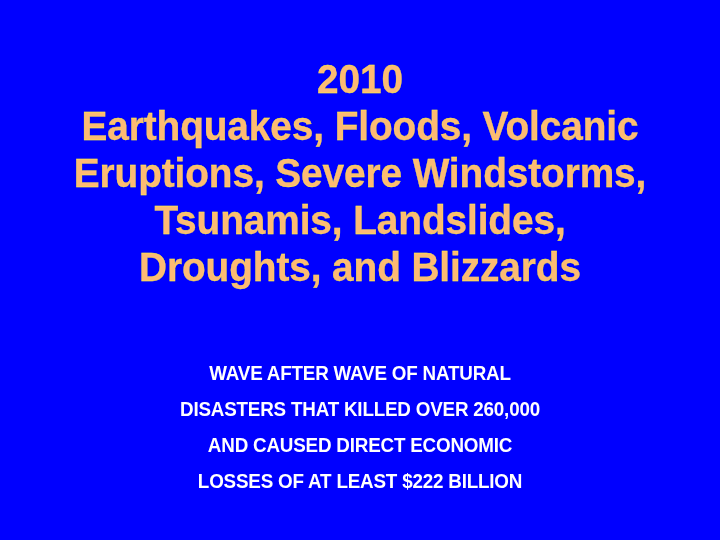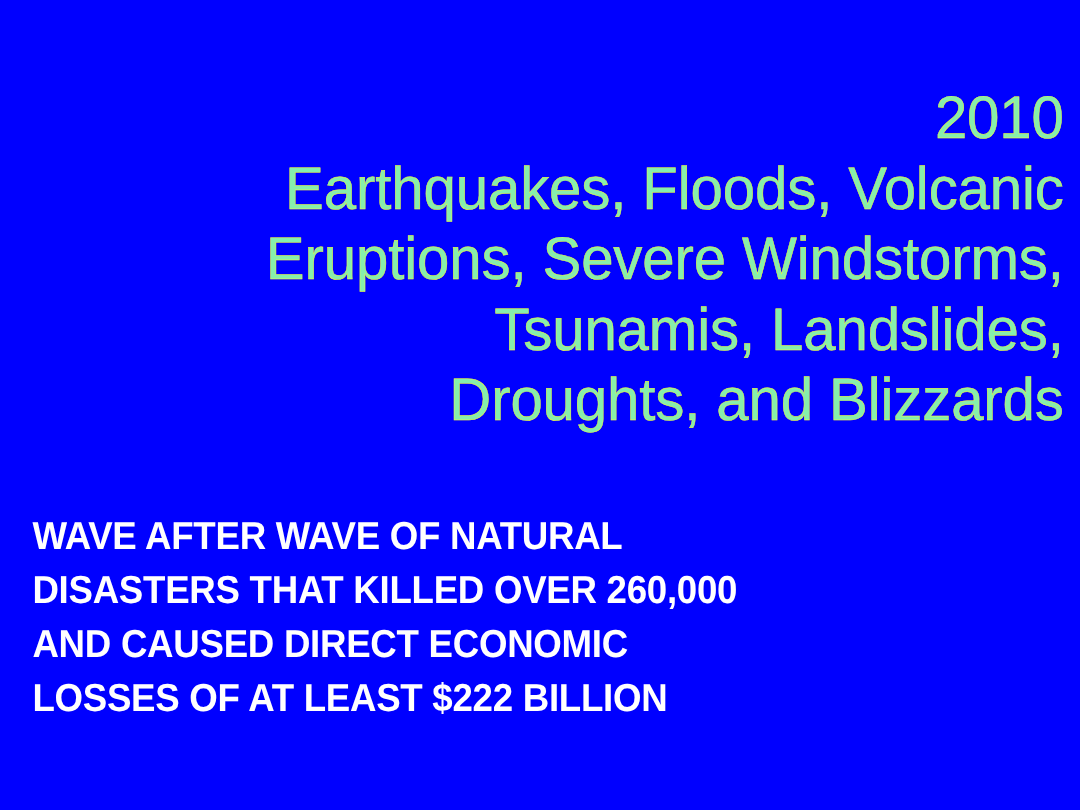--- a/index.html
+++ b/index.html
@@ -19,41 +19,41 @@
     height: 540px;
     background: #0000ff;
     box-sizing: border-box;
     display: flex;
     flex-direction: column;
     align-items: center;
   }
   .title-block {
     width: 100%;
     margin-top: 56px;
-    text-align: right;
-    color: #86efac;
-    font-weight: normal;
+    text-align: center;
+    color: #fdba74;
+    font-weight: bold;
     font-size: 40px;
     line-height: 47px;
     letter-spacing: -0.1px;
     -webkit-text-stroke: 0.3px #ffff33;
   }
   .title-line {
     display: block;
     white-space: nowrap;
     transform: scaleX(0.97);
     transform-origin: center center;
   }
   .subtitle-block {
     width: 100%;
-    margin-top: 48px;
-    text-align: left;
+    margin-top: 64px;
+    text-align: center;
     color: #ffffff;
     font-weight: bold;
-    font-size: 26px;
+    font-size: 20px;
     line-height: 36px;
     letter-spacing: -0.2px;
   }
   .subtitle-line {
     display: block;
     white-space: nowrap;
     transform: scaleX(0.94);
     transform-origin: center center;
   }
 </style>

